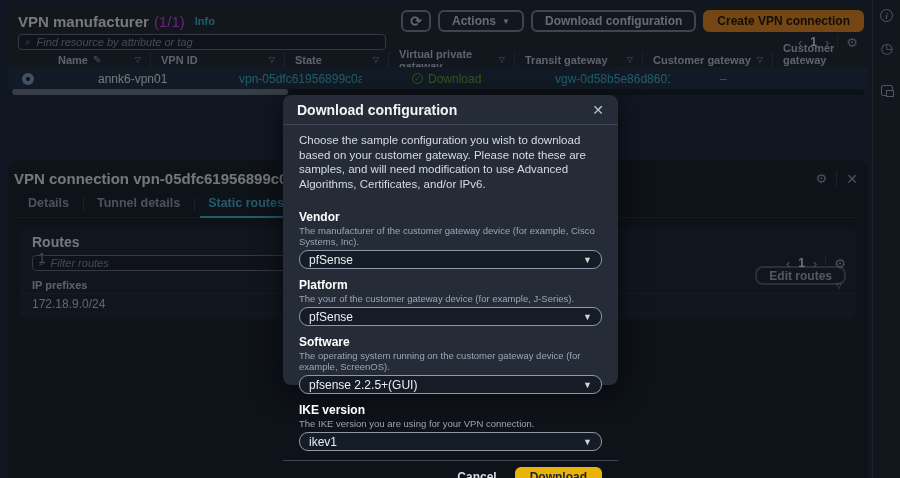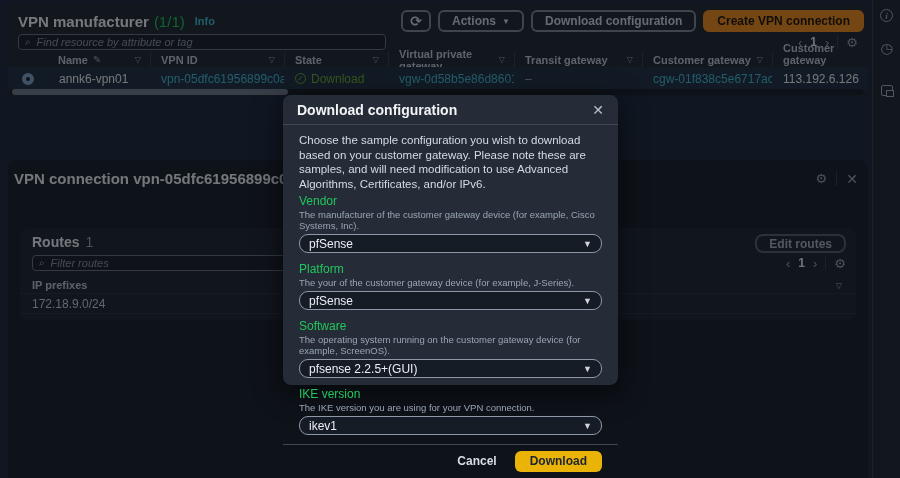--- a/index.html
+++ b/index.html
@@ -7,21 +7,21 @@
   body { font-family:"Liberation Sans","DejaVu Sans",sans-serif; }
   .screen { position:relative; width:900px; height:478px; background:#121a26; overflow:hidden; }
 
   
   .bg-layer { position:absolute; inset:0; filter:brightness(0.58); }
 
   
   .top-panel { position:absolute; left:8px; top:4px; width:860px; height:92px; background:#222b38; }
   .tp-title-row { position:absolute; left:10px; top:6px; right:4px; height:22px; display:flex; align-items:center; }
   .tp-title { font-size:15px; font-weight:bold; color:#eef2f7; }
-  .tp-count { font-size:15px; color:#22c55e; margin-left:5px; font-weight:normal; }
+  .tp-count { font-size:15px; color:#d946ef; margin-left:5px; font-weight:normal; }
   .tp-info { font-size:11px; font-weight:bold; color:#44b9d6; margin-left:10px; }
   .tp-actions { margin-left:auto; display:flex; gap:7px; align-items:center; }
   .btn { border:2px solid #7d8a99; border-radius:6px; background:transparent; color:#cdd7e2;
          font-size:12px; font-weight:bold; height:22px; display:flex; align-items:center; justify-content:center;
          padding:6px 12px; cursor:pointer; font-family:inherit; white-space:nowrap; }
   .btn-icon { width:30px; padding:0; font-size:14px; }
   .btn .caret { font-size:8px; margin-left:6px; }
   .btn-primary-dim { background:#eb8e26; border-color:#eb8e26; color:#231a09; }
 
   .tp-search-row { position:absolute; left:10px; top:30px; right:10px; height:16px; display:flex; align-items:center; }
@@ -38,21 +38,21 @@
   .gear { color:#98a5b3; font-size:13px; cursor:pointer; }
 
   .grid-head, .grid-row { position:absolute; left:0; right:0; display:grid;
       grid-template-columns:40px 102px 134px 104px 126px 128px 130px 1fr; align-items:center; }
   .grid-head { top:48px; height:15px; }
   .hcell { display:flex; align-items:center; font-size:11px; font-weight:bold; color:#bcc8d6;
            border-left:1px solid #39424f; padding-left:10px; height:15px; }
   .hcell.first { border-left:none; }
   .hcell .sort { margin-left:auto; margin-right:9px; font-size:8px; color:#98a5b3; }
   .hcell .pencil { font-size:10px; margin-left:5px; color:#98a5b3; }
-  .grid-row { top:63px; height:23px; background:#243648; }
+  .grid-row { top:63px; height:23px; background:#243648;gap:39px; }
   .rcell { font-size:12px; color:#e9eef4; padding-left:11px; white-space:nowrap; overflow:hidden; }
   .rcell.link { color:#44b9d6; }
   .rcell.dim { color:#98a5b3; }
   .radio-cell { display:flex; justify-content:center; }
   .radio { width:12px; height:12px; border-radius:50%; border:4px solid #7fa3c8; background:#15202c; }
   .state-ok { display:flex; align-items:center; gap:5px; color:#69ae34; font-size:12px; }
   .check-circle { width:11px; height:11px; border:1px solid #69ae34; border-radius:50%;
                   font-size:8px; display:flex; align-items:center; justify-content:center; color:#69ae34; }
   .hscroll { position:absolute; left:2px; right:4px; top:85px; height:6px; background:#1a222e; border-radius:3px; }
   .hscroll .thumb { position:absolute; left:2px; top:0; width:276px; height:6px; background:#707d8e; border-radius:3px; }
@@ -66,21 +66,21 @@
   .dp-icons .divider { width:1px; height:15px; background:#39424f; }
   .dp-close { color:#98a5b3; font-size:14px; cursor:pointer; }
   .tabs { position:absolute; left:6px; right:10px; top:36px; height:22px; display:flex; align-items:flex-end;
           border-bottom:1px solid #2d3645; }
   .tab { font-size:12.5px; font-weight:bold; color:#98a5b3; padding:0 14px 7px 14px; cursor:pointer; position:relative; }
   .tab + .tab::before { content:""; position:absolute; left:0; top:2px; height:13px; width:1px; background:#39424f; }
   .tab.active { color:#44b9d6; }
   .tab.active::after { content:""; position:absolute; left:6px; right:6px; bottom:-1px; height:2px; background:#44b9d6; }
 
   .routes-card { position:absolute; left:12px; top:68px; width:836px; height:92px; background:#212b39; border-radius:8px; }
-  .rc-head { position:absolute; left:12px; top:6px; right:10px; display:flex; align-items:flex-start; }
+  .rc-head { position:absolute; left:12px; top:6px; right:10px; display:flex; align-items:flex-start;flex-direction:column; }
   .rc-title { font-size:14px; font-weight:bold; color:#e9eef4; }
   .rc-count { font-size:14px; color:#98a5b3; margin-left:6px; }
   .btn-small { border:2px solid #57636f; border-radius:8px; color:#a7b2bf; font-size:12px; font-weight:bold;
                height:19px; padding:0 12px; display:flex; align-items:center; background:transparent; cursor:pointer; }
   .rc-filter-row { position:absolute; left:12px; top:27px; right:10px; height:16px; display:flex; align-items:center; }
   .rc-filter { width:560px; }
   .rc-grid-head { position:absolute; left:0; right:0; top:49px; height:17px; display:flex; align-items:center;
                   border-bottom:1px solid #2d3645; }
   .rc-grid-head .label { font-size:11px; font-weight:bold; color:#bcc8d6; padding-left:12px; }
   .rc-grid-head .sort { margin-left:auto; margin-right:14px; font-size:8px; color:#98a5b3; }
@@ -101,23 +101,23 @@
                      border:1.5px solid #a2aebc; }
 
   
   .modal-backdrop { position:absolute; inset:0; background:rgba(4,8,14,0.15); }
   .modal { position:absolute; left:283px; top:95px; width:335px; height:290px; background:#252c37;
            border-radius:8px; box-shadow:0 6px 28px rgba(0,0,0,0.65); display:flex; flex-direction:column; }
   .modal-header { height:30px; display:flex; align-items:center; padding:0 14px; border-bottom:1px solid #3e4653; flex:none; }
   .modal-title { font-size:14px; font-weight:bold; color:#f1f3f5; }
   .modal-x { margin-left:auto; color:#b8c1cc; font-size:14px; cursor:pointer; }
   .modal-body { padding:8px 16px 0 16px; flex:1; }
-  .modal-desc { font-size:11.5px; line-height:14.5px; color:#d4dbe3; margin-bottom:3px; }
+  .modal-desc { font-size:11.5px; line-height:14.5px; color:#d4dbe3; margin-bottom:19px; }
   .field { margin-bottom:9px; }
-  .field-label { font-size:12px; font-weight:normal; color:#22c55e; }
+  .field-label { font-size:12px; font-weight:bold; color:#ffffff; }
   .field-desc { font-size:9.5px; color:#9aa5b5; margin-top:1px; }
   .select { margin-top:3px; height:19px; border:1px solid #8d99a8; border-radius:9px; background:#161c26;
             display:flex; align-items:center; padding:0 9px; cursor:pointer; }
   .select .val { font-size:12px; color:#e9eef4; }
   .select .caret { margin-left:auto; font-size:9px; color:#d1d5db; }
   .modal-footer { height:33px; border-top:1px solid #3e4653; display:flex; align-items:center; justify-content:flex-end;
                   padding:0 16px; flex:none; gap:18px; }
   .cancel-btn { font-size:12px; font-weight:bold; color:#d8dee6; background:none; border:none; cursor:pointer; font-family:inherit; }
   .download-btn { background:#eab308; border:none; border-radius:6px; color:#1d2430; font-size:12px; font-weight:bold;
                   height:21px; padding:0 15px; cursor:pointer; font-family:inherit; }
@@ -219,20 +219,26 @@
     <div class="detail-panel">
       <div class="dp-title-row">
         <span class="dp-title">VPN connection vpn-05dfc61956899c0a1 / annk6-vpn01</span>
         <span class="dp-icons">
           <span class="gear">⚙</span>
           <span class="divider" style="width:1px;height:15px;background:#39424f;"></span>
           <span class="dp-close">✕</span>
         </span>
       </div>
 
+      <div class="tabs">
+        <div class="tab">Details</div>
+        <div class="tab">Tunnel details</div>
+        <div class="tab active">Static routes</div>
+        <div class="tab">Tags</div>
+      </div>
 
       <div class="routes-card">
         <div class="rc-head">
           <span class="rc-title">Routes</span>
           <span class="rc-count">1</span>
           <button class="btn-small" style="margin-left:auto;">Edit routes</button>
         </div>
         <div class="rc-filter-row">
           <div class="search-box rc-filter">
             <span class="mag">⌕</span>

